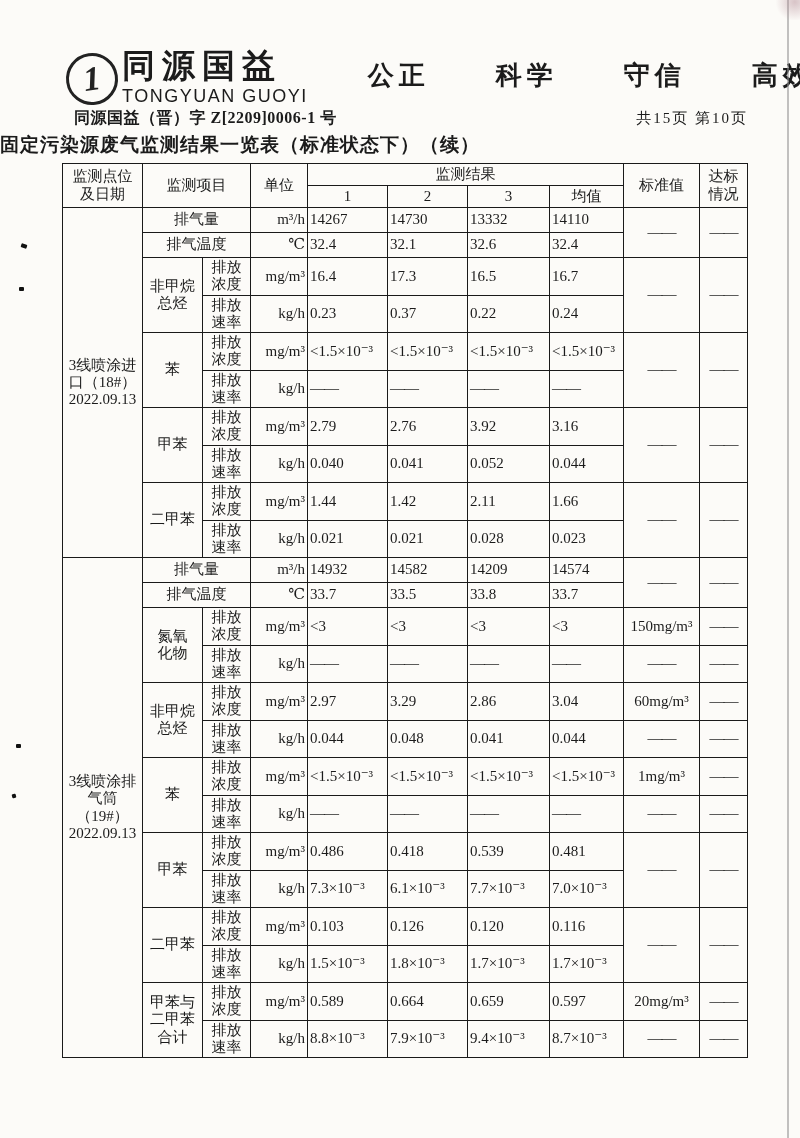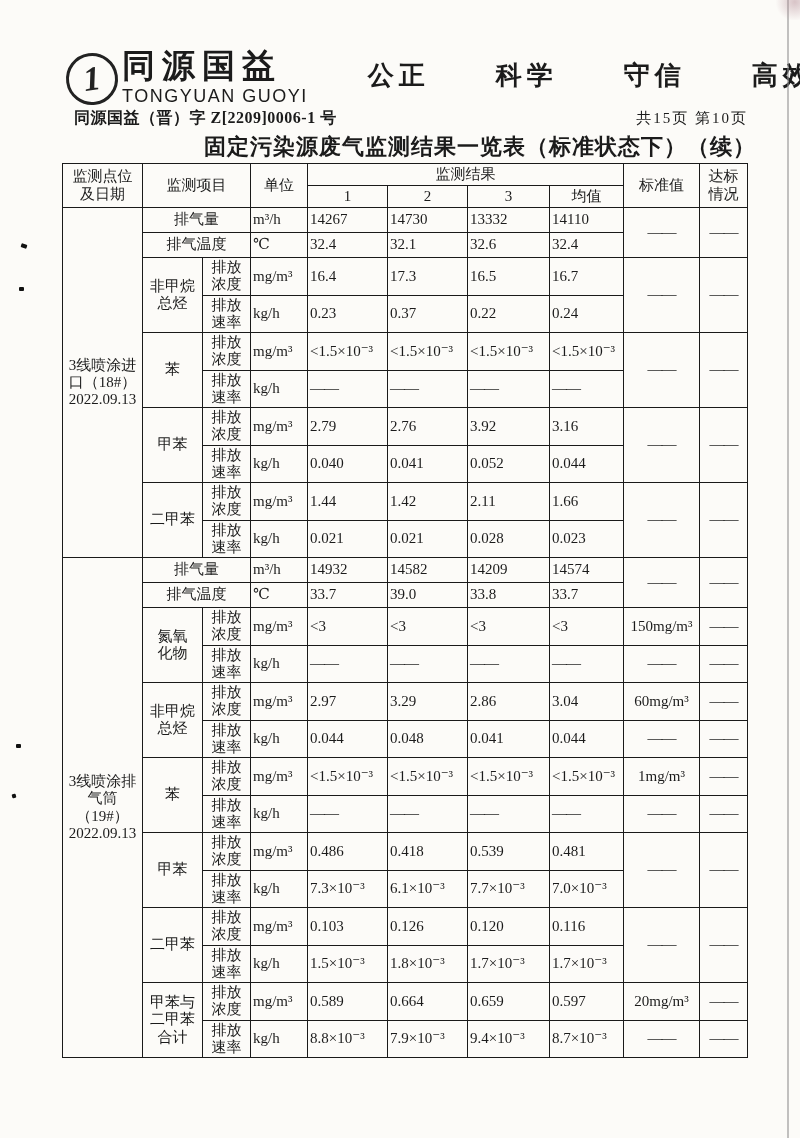--- a/index.html
+++ b/index.html
@@ -48,21 +48,21 @@
   }
   .doc-line {
     position:absolute; left:74px; right:52px; top:108px;
     display:flex; justify-content:space-between; align-items:baseline;
     font-size:16px;
   }
   .doc-no { font-weight:bold; letter-spacing:0.5px; }
   .pagination { font-size:15px; letter-spacing:2px; }
   .doc-title {
     position:absolute; left:0; right:44px; top:132px;
-    text-align:right; font-size:22px; font-weight:bold; letter-spacing:1px;
+    text-align:left; font-size:19px; font-weight:bold; letter-spacing:1px;
   }
   
   .tbl-wrap { position:absolute; left:62px; top:163px; }
   table.report {
     border-collapse:collapse; table-layout:fixed; width:685px;border-radius:31px;
   }
   table.report th, table.report td {
     border:1.6px solid #1a1a1a;
     padding:1px 2px;
     font-weight:normal;
@@ -70,21 +70,21 @@
     line-height:1.15;
     white-space:pre-line;
     overflow:hidden;
   }
   tr.hrow th { height:22px; text-align:center; }
   tr.small td { height:25px; }
   tr.tall  td { height:37px; }
   td.c-point { text-align:center; font-size:15px; padding:0 3px; }
   td.c-item  { text-align:center; }
   td.c-sub   { text-align:center; font-size:14px; }
-  td.c-unit  { text-align:left; }
+  td.c-unit  { text-align:right; }
   td.c-val   { text-align:left; padding-left:9px; font-size:14.5px; }
   td.c-std   { text-align:center; font-size:14.5px; }
   td.c-comp  { text-align:center; font-size:14.5px; }
   td.c-dash  { letter-spacing:-1px; }
   
   .edge-line {
     position:absolute; top:0; right:11px; width:2px; height:1138px;
     background:#8f8f8f; opacity:.55;
   }
   .corner-smudge {
@@ -274,21 +274,21 @@
             <td class="c-val">14582</td>
             <td class="c-val">14209</td>
             <td class="c-val">14574</td>
             <td class="c-std c-dash" rowspan="2">——</td>
             <td class="c-comp c-dash" rowspan="2">——</td>
           </tr>
           <tr class="small">
             <td class="c-item" colspan="2">排气温度</td>
             <td class="c-unit">℃</td>
             <td class="c-val">33.7</td>
-            <td class="c-val">39.0</td>
+            <td class="c-val">33.5</td>
             <td class="c-val">33.8</td>
             <td class="c-val">33.7</td>
           </tr>
           <tr class="tall">
             <td class="c-item" rowspan="2">氮氧
 化物</td>
             <td class="c-sub">排放
 浓度</td>
             <td class="c-unit">mg/m³</td>
             <td class="c-val">&lt;3</td>

